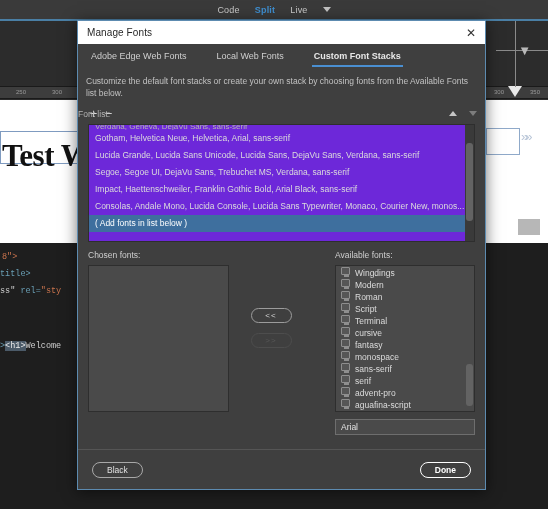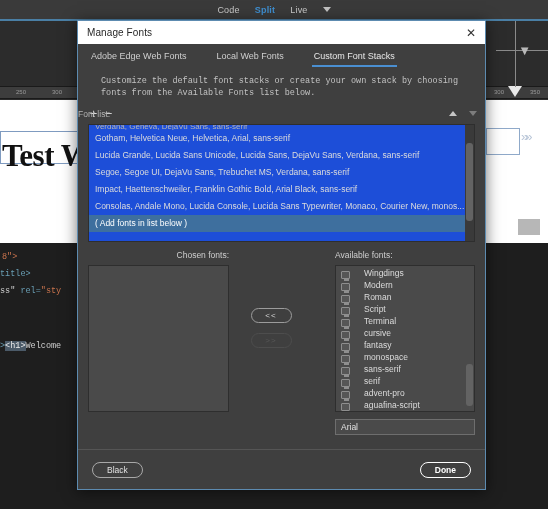--- a/index.html
+++ b/index.html
@@ -120,29 +120,29 @@
   }
 
   .dlg-tabs {
     height: 25px; flex: 0 0 25px; display: flex; align-items: center;
     padding-left: 11px; gap: 0px; background: #3f3f3f;
   }
   .dlg-tab {
     font-size: 9px; color: #cfcfcf; padding: 4px 2px 5px 2px;
     margin-right: 26px; cursor: pointer; position: relative;
   }
-  .dlg-tab.active { color: #e8e8e8; }
+  .dlg-tab.active { color: #e8e8e8; font-weight: bold; }
   .dlg-tab.active::after {
     content: ""; position: absolute; left: 0; right: 0; bottom: -1px;
     height: 2px; background: #4a8fd1;
   }
 
   .dlg-desc {
-    padding: 6px 12px 4px 23px; font-size: 8.5px; color: #c2c2c2;
-    line-height: 1.45; flex: 0 0 auto; font-family: Liberation Mono, monospace;
+    padding: 6px 12px 4px 8px; font-size: 8.5px; color: #c2c2c2;
+    line-height: 1.45; flex: 0 0 auto;
   }
 
   .fontlist-toolbar {
     height: 20px; display: flex; align-items: center; padding: 0 8px;
     flex: 0 0 20px; position: relative;
   }
   .fl-btn {
     color: #dadada; font-size: 13px; width: 15px; text-align: center;
     cursor: pointer; line-height: 1;
   }
@@ -159,21 +159,21 @@
     border-right: 4px solid transparent; border-bottom: 5px solid #c6c6c6;
     cursor: pointer;
   }
   .fl-arrow-down {
     width: 0; height: 0; border-left: 4px solid transparent;
     border-right: 4px solid transparent; border-top: 5px solid #7d7d7d;
     cursor: pointer;
   }
 
   .fontlist-box {
-    margin: 0 10px; flex: 0 0 118px; background: #1d4ed8;
+    margin: 0 10px; flex: 0 0 118px; background: #6d28d9;
     border: 1px solid #2e2e2e; position: relative; overflow: hidden;
   }
   .fontlist-scroll { position: absolute; inset: 0 9px 0 0; }
   .fl-row {
     height: 17px; line-height: 17px; padding-left: 6px;
     font-size: 8.5px; color: #dcdcdc; white-space: nowrap;
     overflow: hidden; cursor: pointer;
   }
   .fl-row.partial { height: 5px; line-height: 3px; color: #b5b5b5; font-size: 8px; }
   .fl-row.selected { background: #3e6f9e; color: #ffffff; }
@@ -182,21 +182,21 @@
     background: #3a3a3a;
   }
   .fl-thumb {
     position: absolute; right: 1px; top: 18px; width: 7px; height: 78px;
     background: #636363; border-radius: 3px;
   }
 
   .panes {
     display: flex; padding: 8px 10px 0 10px; gap: 0; flex: 1 1 auto;
   }
-  .pane-col { display: flex; flex-direction: column; text-align: right; }
+  .pane-col { display: flex; flex-direction: column; }
   .pane-label {
     font-size: 8.5px; color: #cfcfcf; margin-bottom: 5px;
   }
   .chosen-box {
     width: 141px; height: 147px; background: #4a4a4a;
     border: 1px solid #2e2e2e;
   }
   .mid-col {
     width: 84px; display: flex; flex-direction: column;
     align-items: center; justify-content: flex-start; padding-top: 58px; gap: 10px;
@@ -212,22 +212,22 @@
     border-color: #4d4d4d; color: #575757; cursor: default;
   }
 
   .avail-col { flex: 1; display: flex; flex-direction: column; padding-left: 22px; }
   .avail-box {
     height: 147px; background: #4a4a4a; border: 1px solid #2e2e2e;
     position: relative; overflow: hidden;
   }
   .avail-scroll { position: absolute; inset: 0 9px 0 0; padding-top: 1px; }
   .af-row {
-    height: 12px; line-height: 12px; display: flex; align-items: flex-end;
-    gap: 14px; padding-left: 5px; font-size: 8.5px; color: #dcdcdc;
+    height: 12px; line-height: 12px; display: flex; align-items: flex-start;
+    gap: 5px; padding-left: 5px; font-size: 8.5px; color: #dcdcdc;
     cursor: pointer; white-space: nowrap;
   }
   .af-icon {
     width: 9px; height: 8px; border: 1px solid #8e8e8e;
     border-radius: 1px; flex: 0 0 9px; position: relative;
     background: #565656;
   }
   .af-icon::after {
     content: ""; position: absolute; left: 2px; bottom: -3px;
     width: 5px; height: 2px; background: #8e8e8e;

